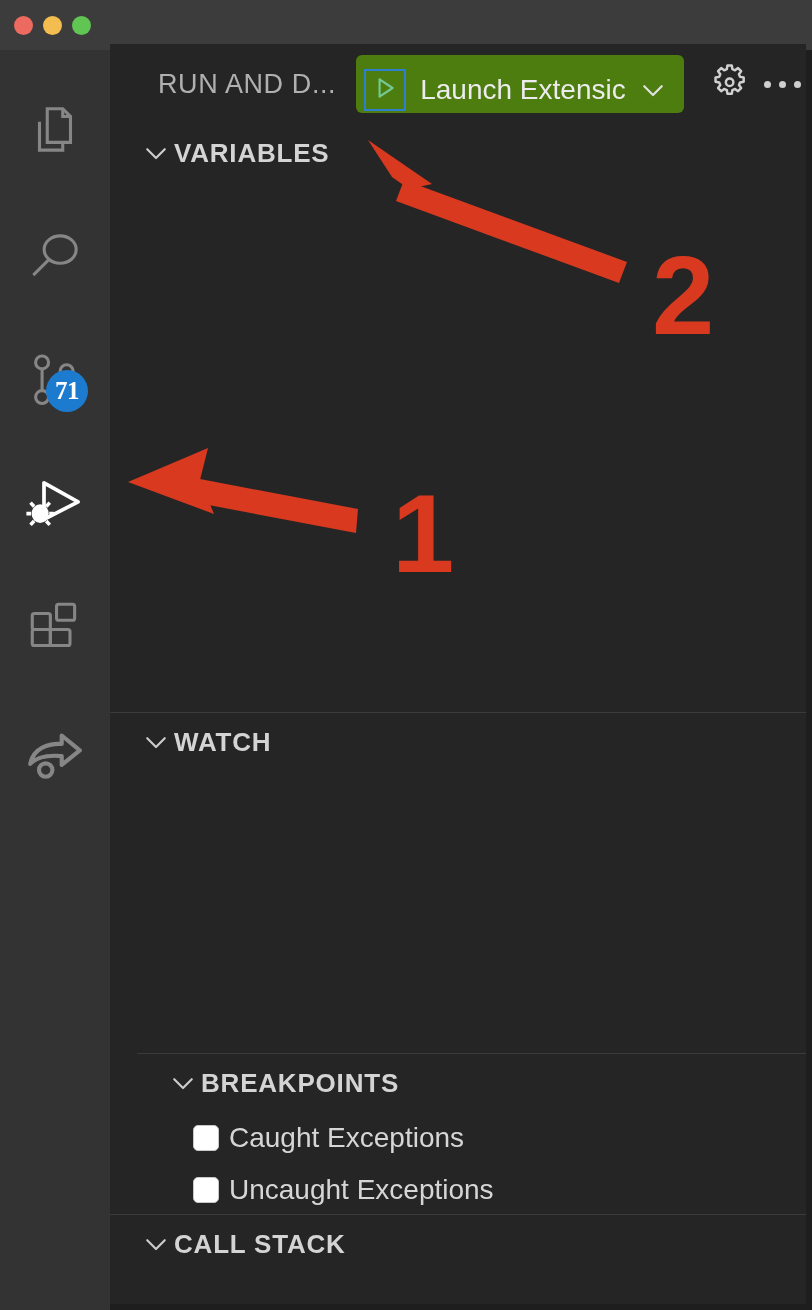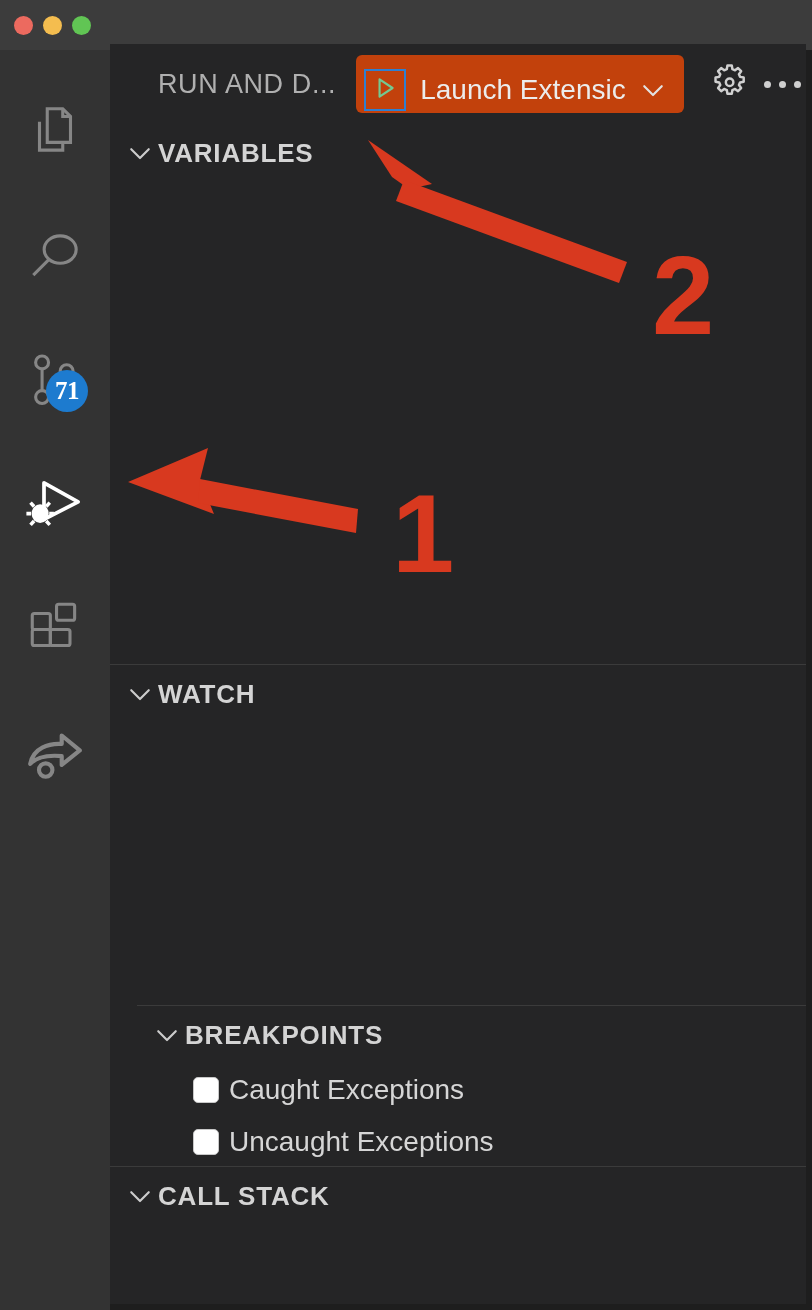--- a/index.html
+++ b/index.html
@@ -111,21 +111,21 @@
   }
   .sidebar-title {
     color: #b0b0b0;
     font-size: 27px;
     letter-spacing: 0.6px;
     white-space: nowrap;
   }
   .launch-pill {
     margin-left: 20px;
     height: 58px;
-    background: #c2410c;
+    background: #4d7c0f;
     border-radius: 6px;
     display: flex;
     align-items: center;
     padding: 12px 16px 0 8px;
     box-sizing: border-box;
   }
   .play-box {
     width: 42px;
     height: 42px;
     border: 2px solid #2f7fd1;
@@ -162,41 +162,41 @@
     border-radius: 50%;
     background: #cfcfcf;
     display: block;
   }
 
   
   .pane-header {
     display: flex;
     align-items: center;
     height: 58px;
-    padding-left: 12px;
+    padding-left: 28px;
     box-sizing: border-box;
   }
   .pane-chevron {
     width: 36px;
     display: flex;
     align-items: center;
     justify-content: center;
     color: #cccccc;
   }
   .pane-title {
     color: #d4d4d4;
     font-size: 26px;
     font-weight: bold;
     letter-spacing: 0.8px;
   }
   .pane { position: relative; }
   .pane + .pane { border-top: 1px solid #3b3b3b; }
 
   .pane-variables { height: 540px; }
-  .pane-watch { height: 340px; }
+  .pane-watch { height: 340px; margin-top: 48px; }
   .pane-breakpoints { height: 160px; margin-left: 27px; }
   .pane-callstack { height: 160px; }
 
   .bp-row {
     display: flex;
     align-items: center;
     height: 52px;
     padding-left: 56px;
     box-sizing: border-box;
   }

